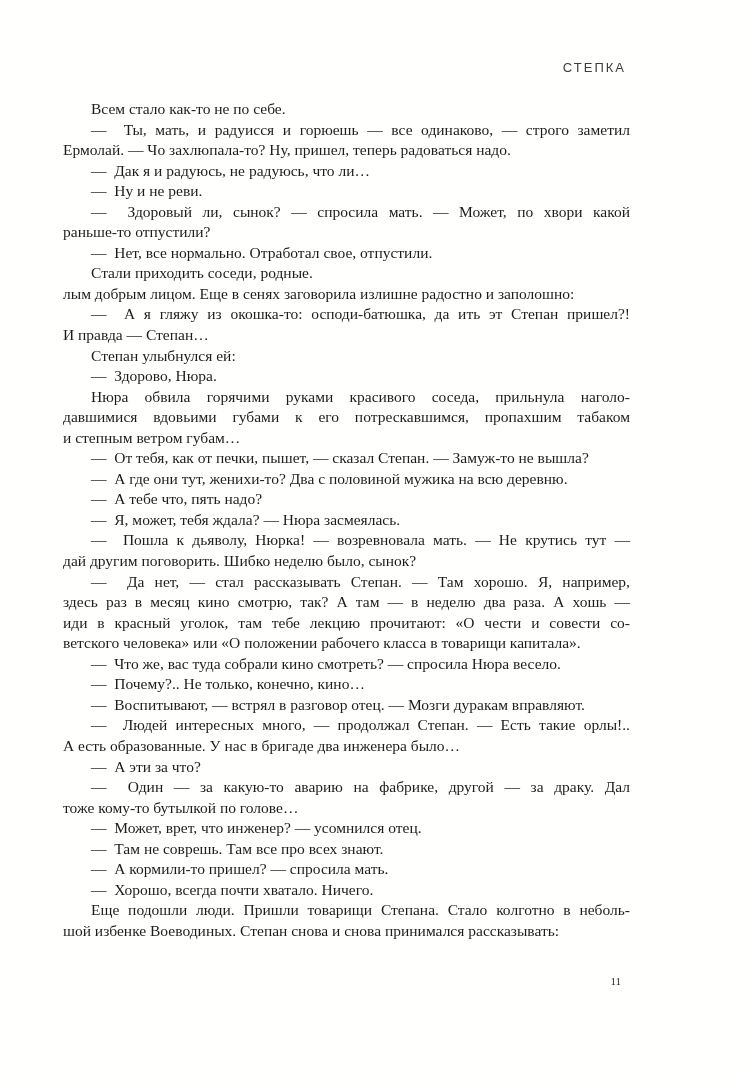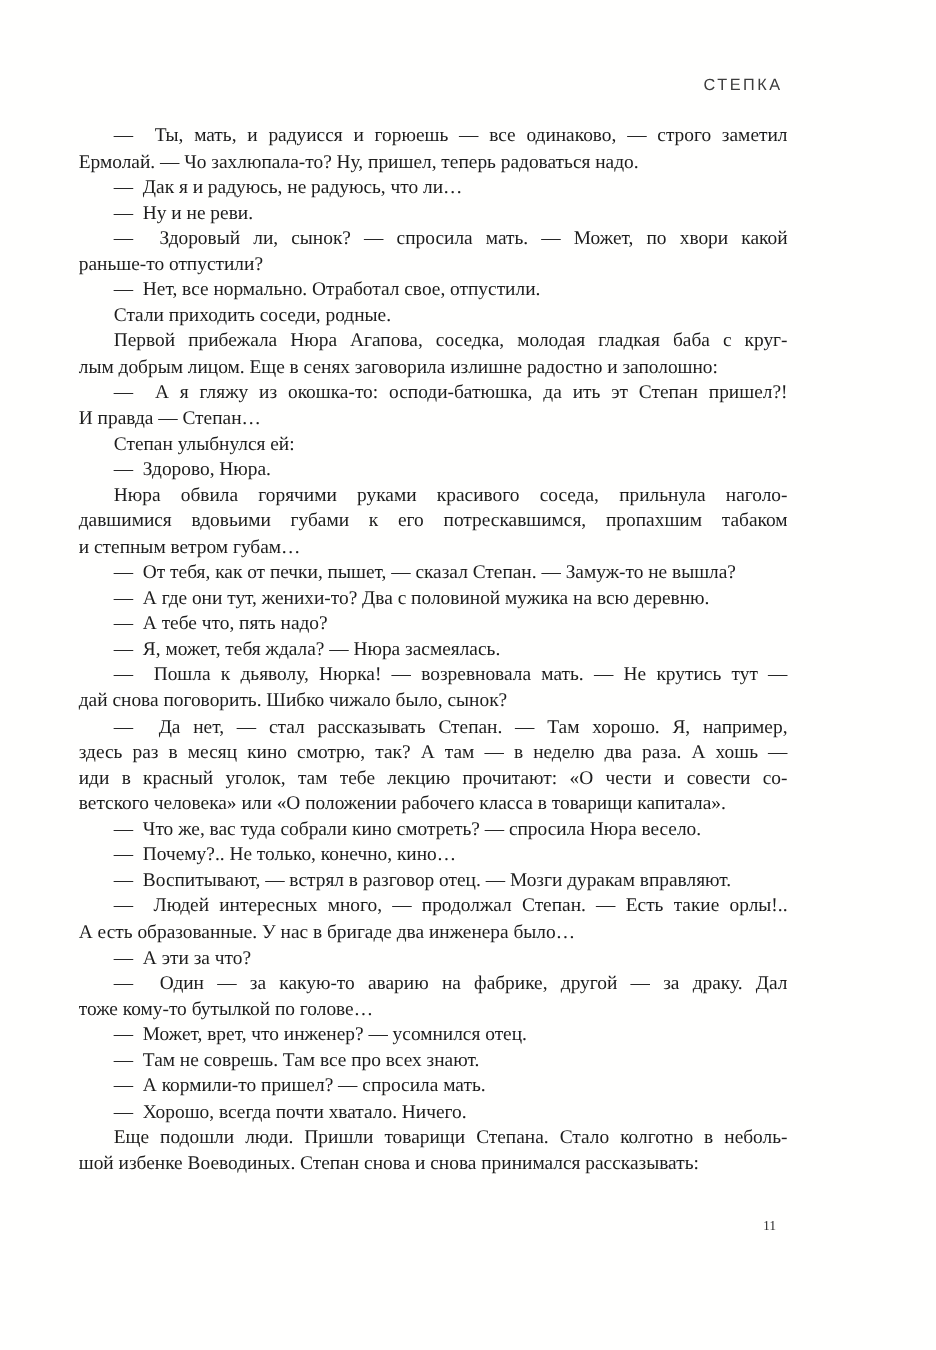--- a/index.html
+++ b/index.html
@@ -63,41 +63,43 @@
   }
 </style>
 </head>
 <body>
 
 <div class="page">
   <div class="running-head">СТЕПКА</div>
 
   <div class="text-block">
       <div class="para">
+        <div class="line first last">Всем стало как-то не по себе.</div>
+      </div>
+      <div class="para">
         <div class="line first">—  Ты, мать, и радуисся и горюешь — все одинаково, — строго заметил</div>
         <div class="line last">Ермолай. — Чо захлюпала-то? Ну, пришел, теперь радоваться надо.</div>
       </div>
       <div class="para">
         <div class="line first last">—  Дак я и радуюсь, не радуюсь, что ли…</div>
       </div>
       <div class="para">
         <div class="line first last">—  Ну и не реви.</div>
       </div>
       <div class="para">
         <div class="line first">—  Здоровый ли, сынок? — спросила мать. — Может, по хвори какой</div>
         <div class="line last">раньше-то отпустили?</div>
       </div>
       <div class="para">
         <div class="line first last">—  Нет, все нормально. Отработал свое, отпустили.</div>
       </div>
       <div class="para">
         <div class="line first last">Стали приходить соседи, родные.</div>
       </div>
       <div class="para">
-        <div class="line first">Первой прибежала Нюра Агапова, соседка, молодая гладкая баба с круг-</div>
         <div class="line last">лым добрым лицом. Еще в сенях заговорила излишне радостно и заполошно:</div>
       </div>
       <div class="para">
         <div class="line first">—  А я гляжу из окошка-то: осподи-батюшка, да ить эт Степан пришел?!</div>
         <div class="line last">И правда — Степан…</div>
       </div>
       <div class="para">
         <div class="line first last">Степан улыбнулся ей:</div>
       </div>
       <div class="para">
@@ -115,21 +117,21 @@
         <div class="line first last">—  А где они тут, женихи-то? Два с половиной мужика на всю деревню.</div>
       </div>
       <div class="para">
         <div class="line first last">—  А тебе что, пять надо?</div>
       </div>
       <div class="para">
         <div class="line first last">—  Я, может, тебя ждала? — Нюра засмеялась.</div>
       </div>
       <div class="para">
         <div class="line first">—  Пошла к дьяволу, Нюрка! — возревновала мать. — Не крутись тут —</div>
-        <div class="line last">дай снова поговорить. Шибко чижало было, сынок?</div>
+        <div class="line last">дай другим поговорить. Шибко неделю было, сынок?</div>
       </div>
       <div class="para">
         <div class="line first">—  Да нет, — стал рассказывать Степан. — Там хорошо. Я, например,</div>
         <div class="line">здесь раз в месяц кино смотрю, так? А там — в неделю два раза. А хошь —</div>
         <div class="line">иди в красный уголок, там тебе лекцию прочитают: «О чести и совести со-</div>
         <div class="line last">ветского человека» или «О положении рабочего класса в товарищи капитала».</div>
       </div>
       <div class="para">
         <div class="line first last">—  Что же, вас туда собрали кино смотреть? — спросила Нюра весело.</div>
       </div>

